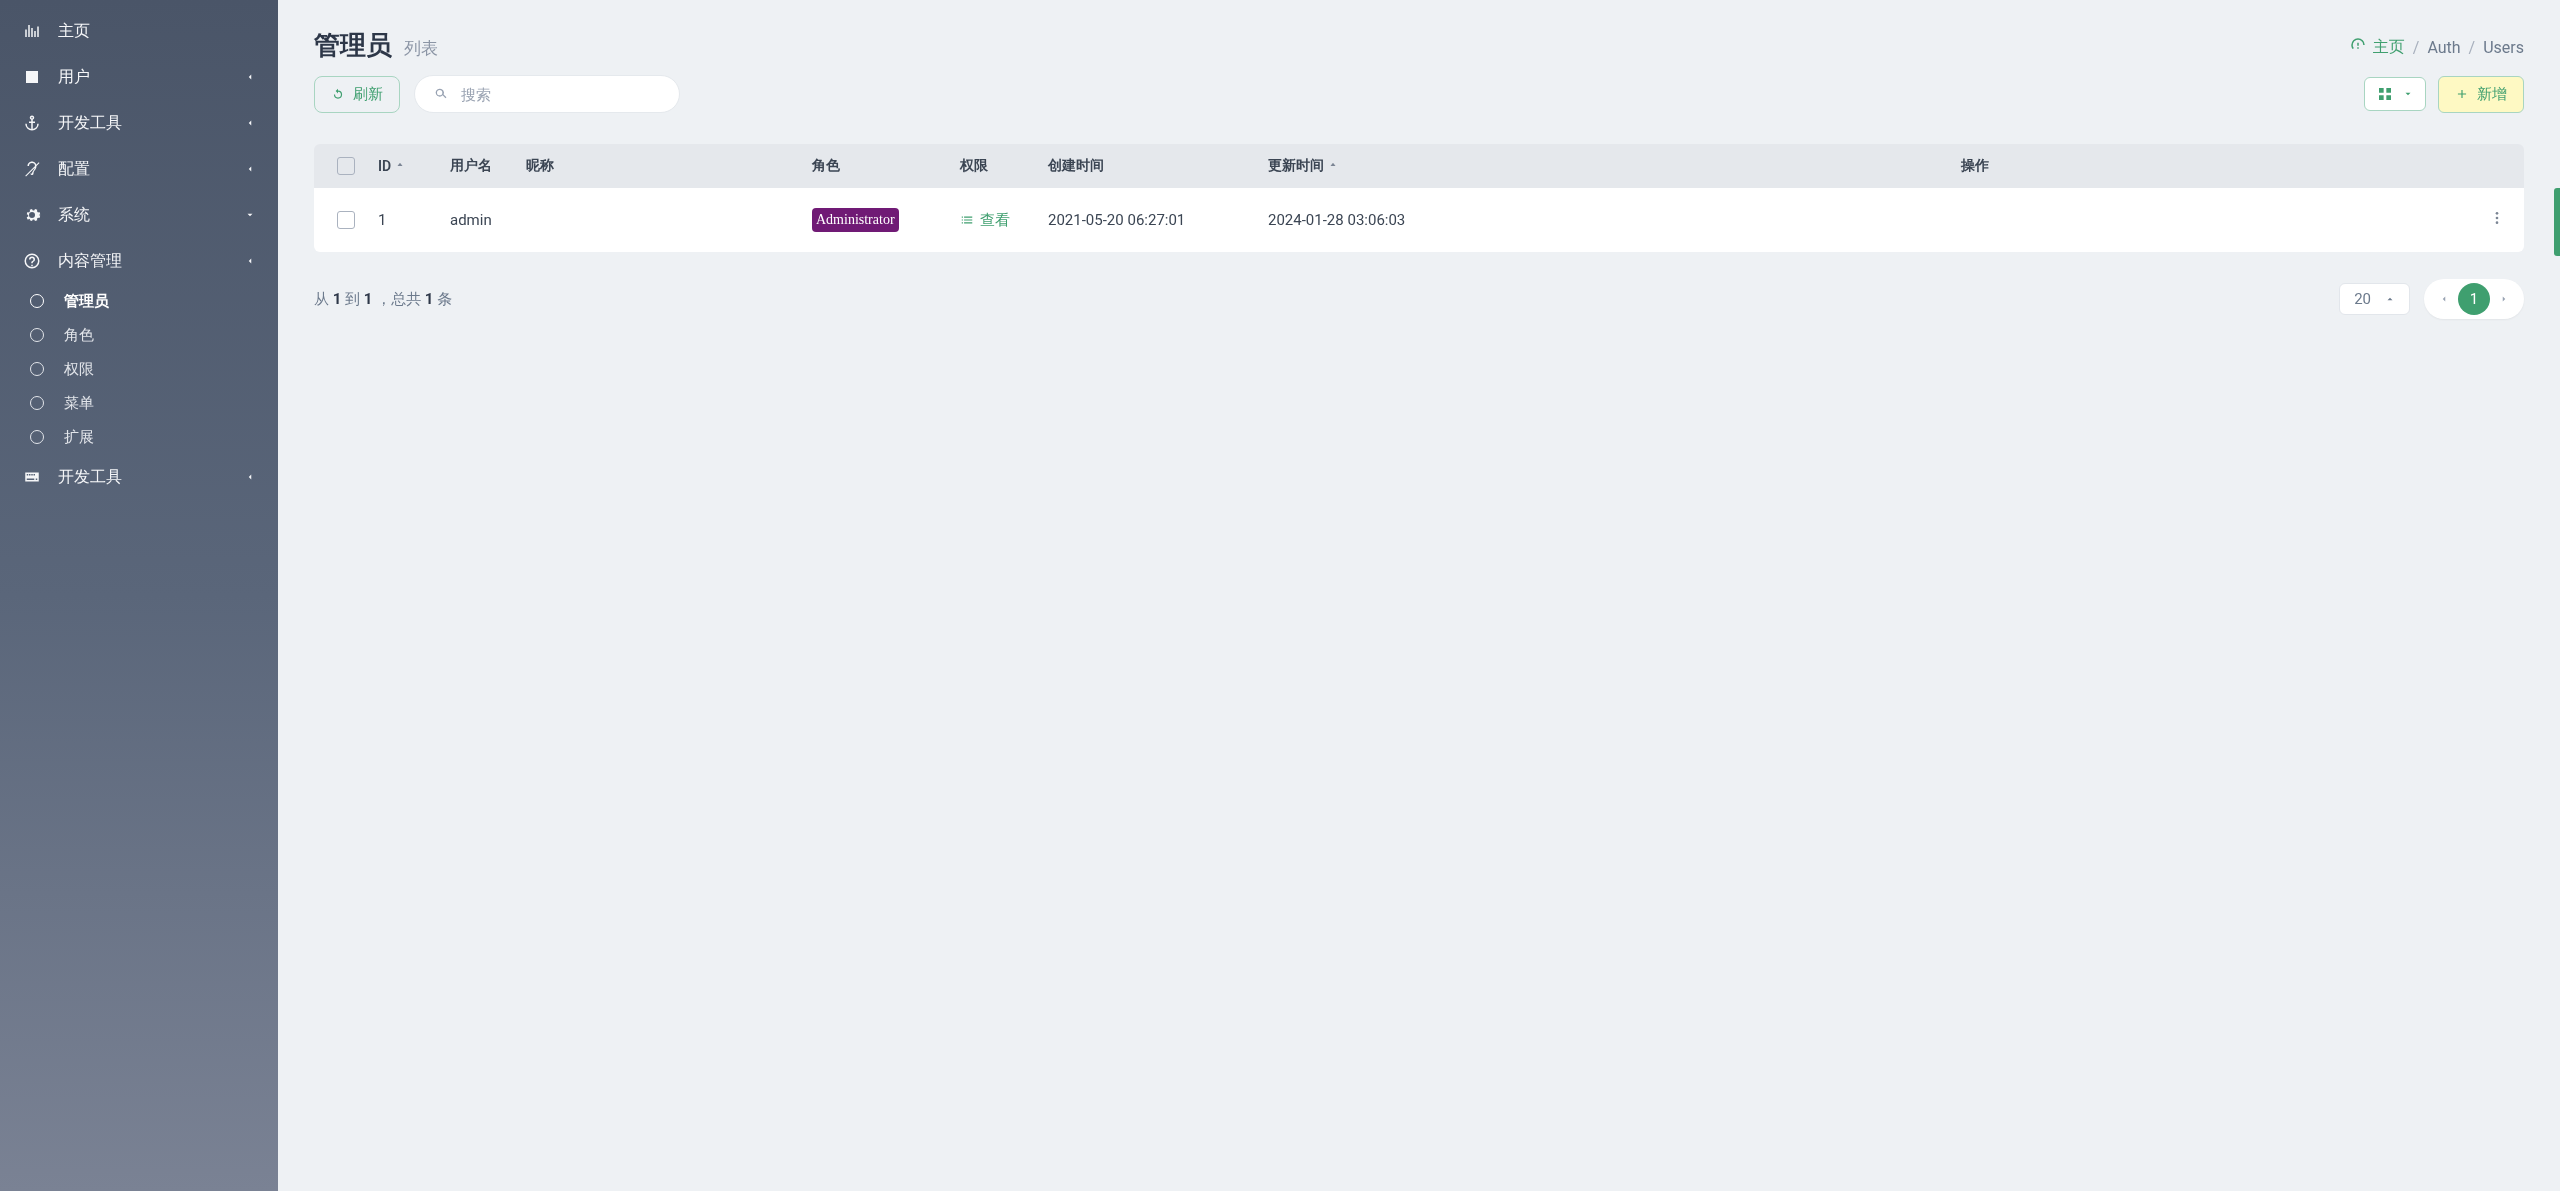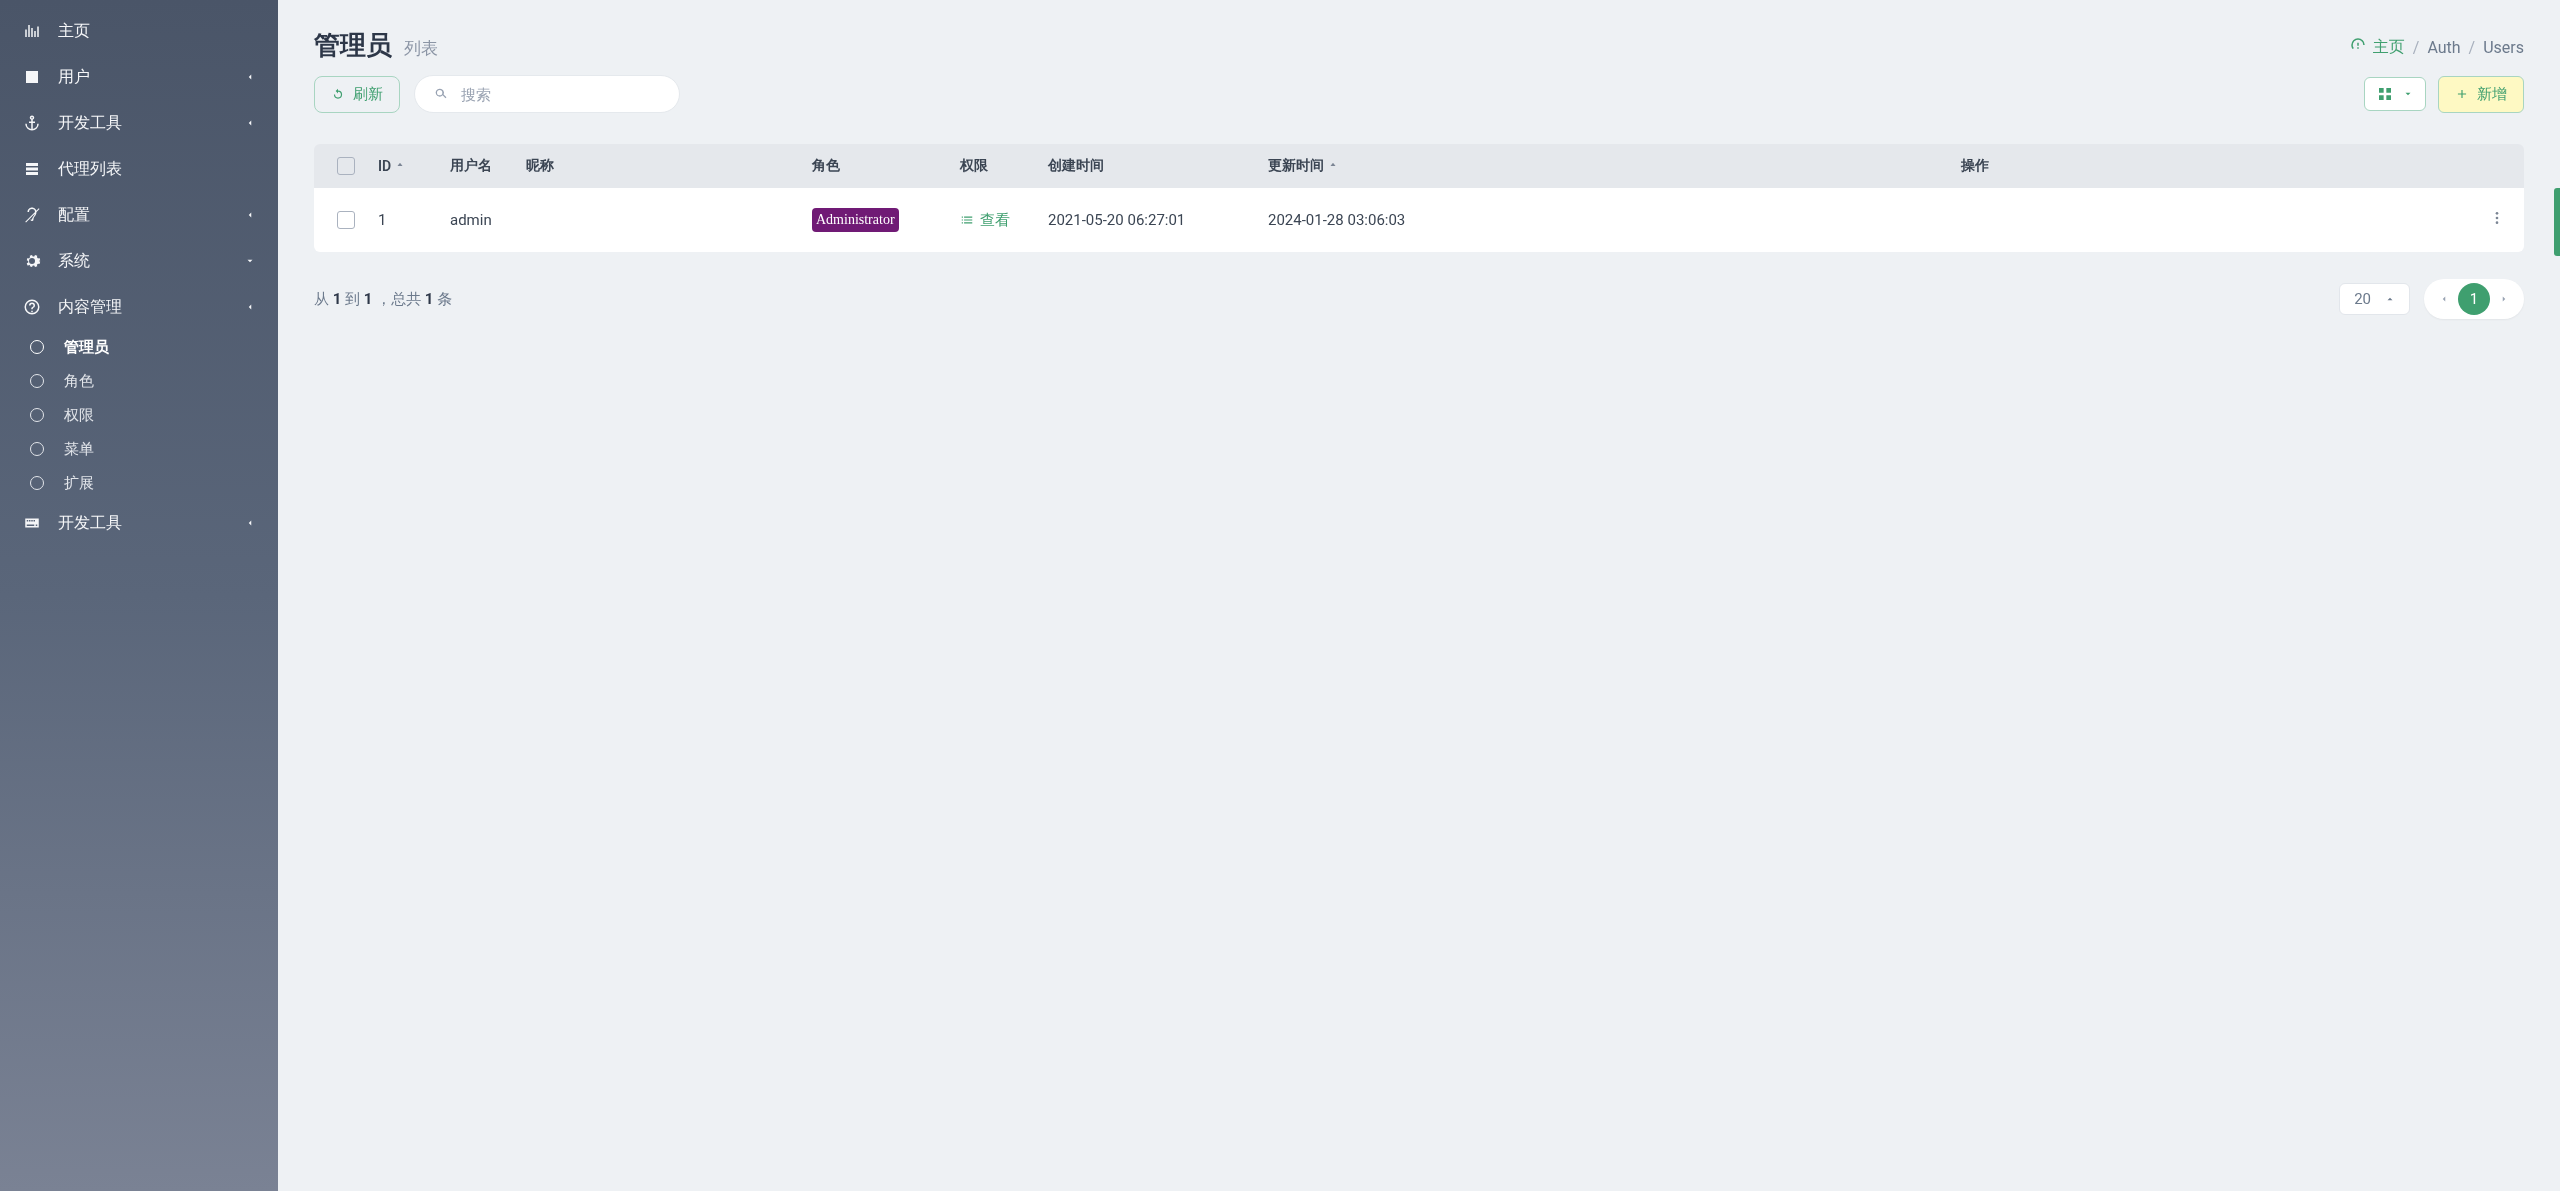--- a/index.html
+++ b/index.html
@@ -273,28 +273,20 @@
           </svg>
       </span>
       <span>开发工具</span>
       <span class="side-chevron">
         <svg viewBox="0 0 24 24">
             <path d="M15 6l-6 6 6 6V6z"></path>
           </svg>
       </span>
     </div>
 
-    <div class="side-item">
-      <span class="side-icon">
-        <svg viewBox="0 0 24 24">
-            <path d="M4 4h16v4H4V4zm0 6h16v4H4v-4zm0 6h16v4H4v-4z"></path>
-          </svg>
-      </span>
-      <span>代理列表</span>
-    </div>
 
     <div class="side-item">
       <span class="side-icon">
         <svg viewBox="0 0 24 24">
             <path d="M6 8c0-3 2.5-6 6-6s6 3 6 6c0 5-4 6-4 10a2 2 0 01-4 0h2c0-3 4-5 4-10a4 4 0 10-8 0H6zm-3 13L21 3l1 1L4 22l-1-1z"></path>
           </svg>
       </span>
       <span>配置</span>
       <span class="side-chevron">
         <svg viewBox="0 0 24 24">

